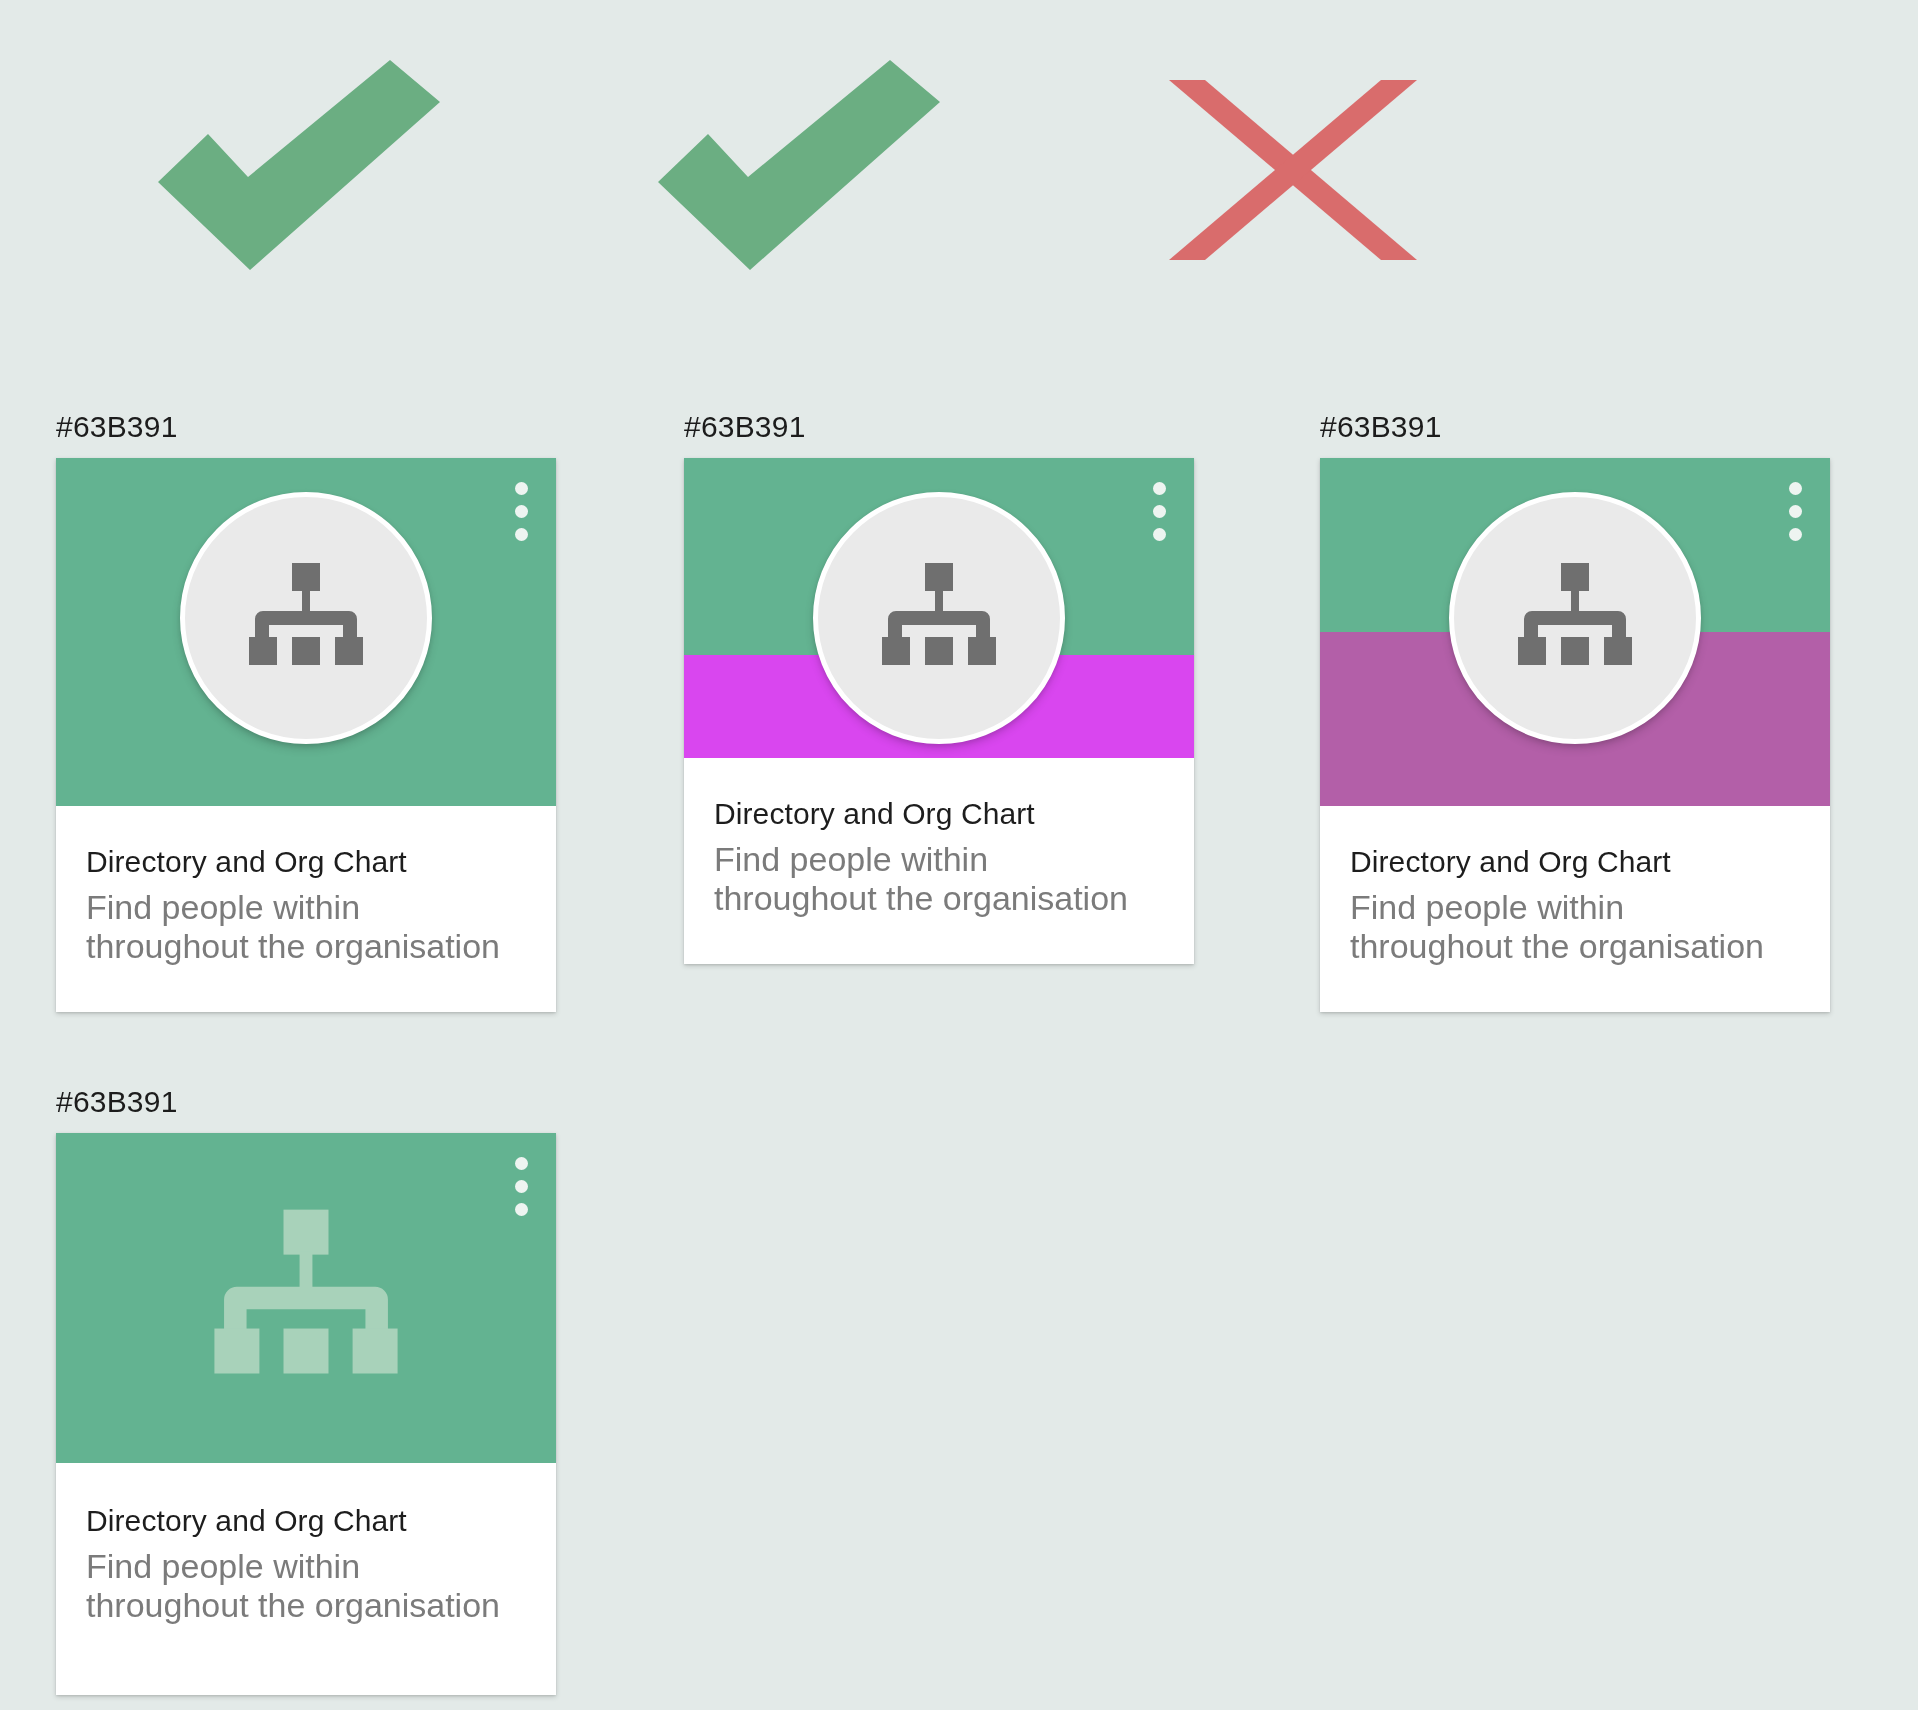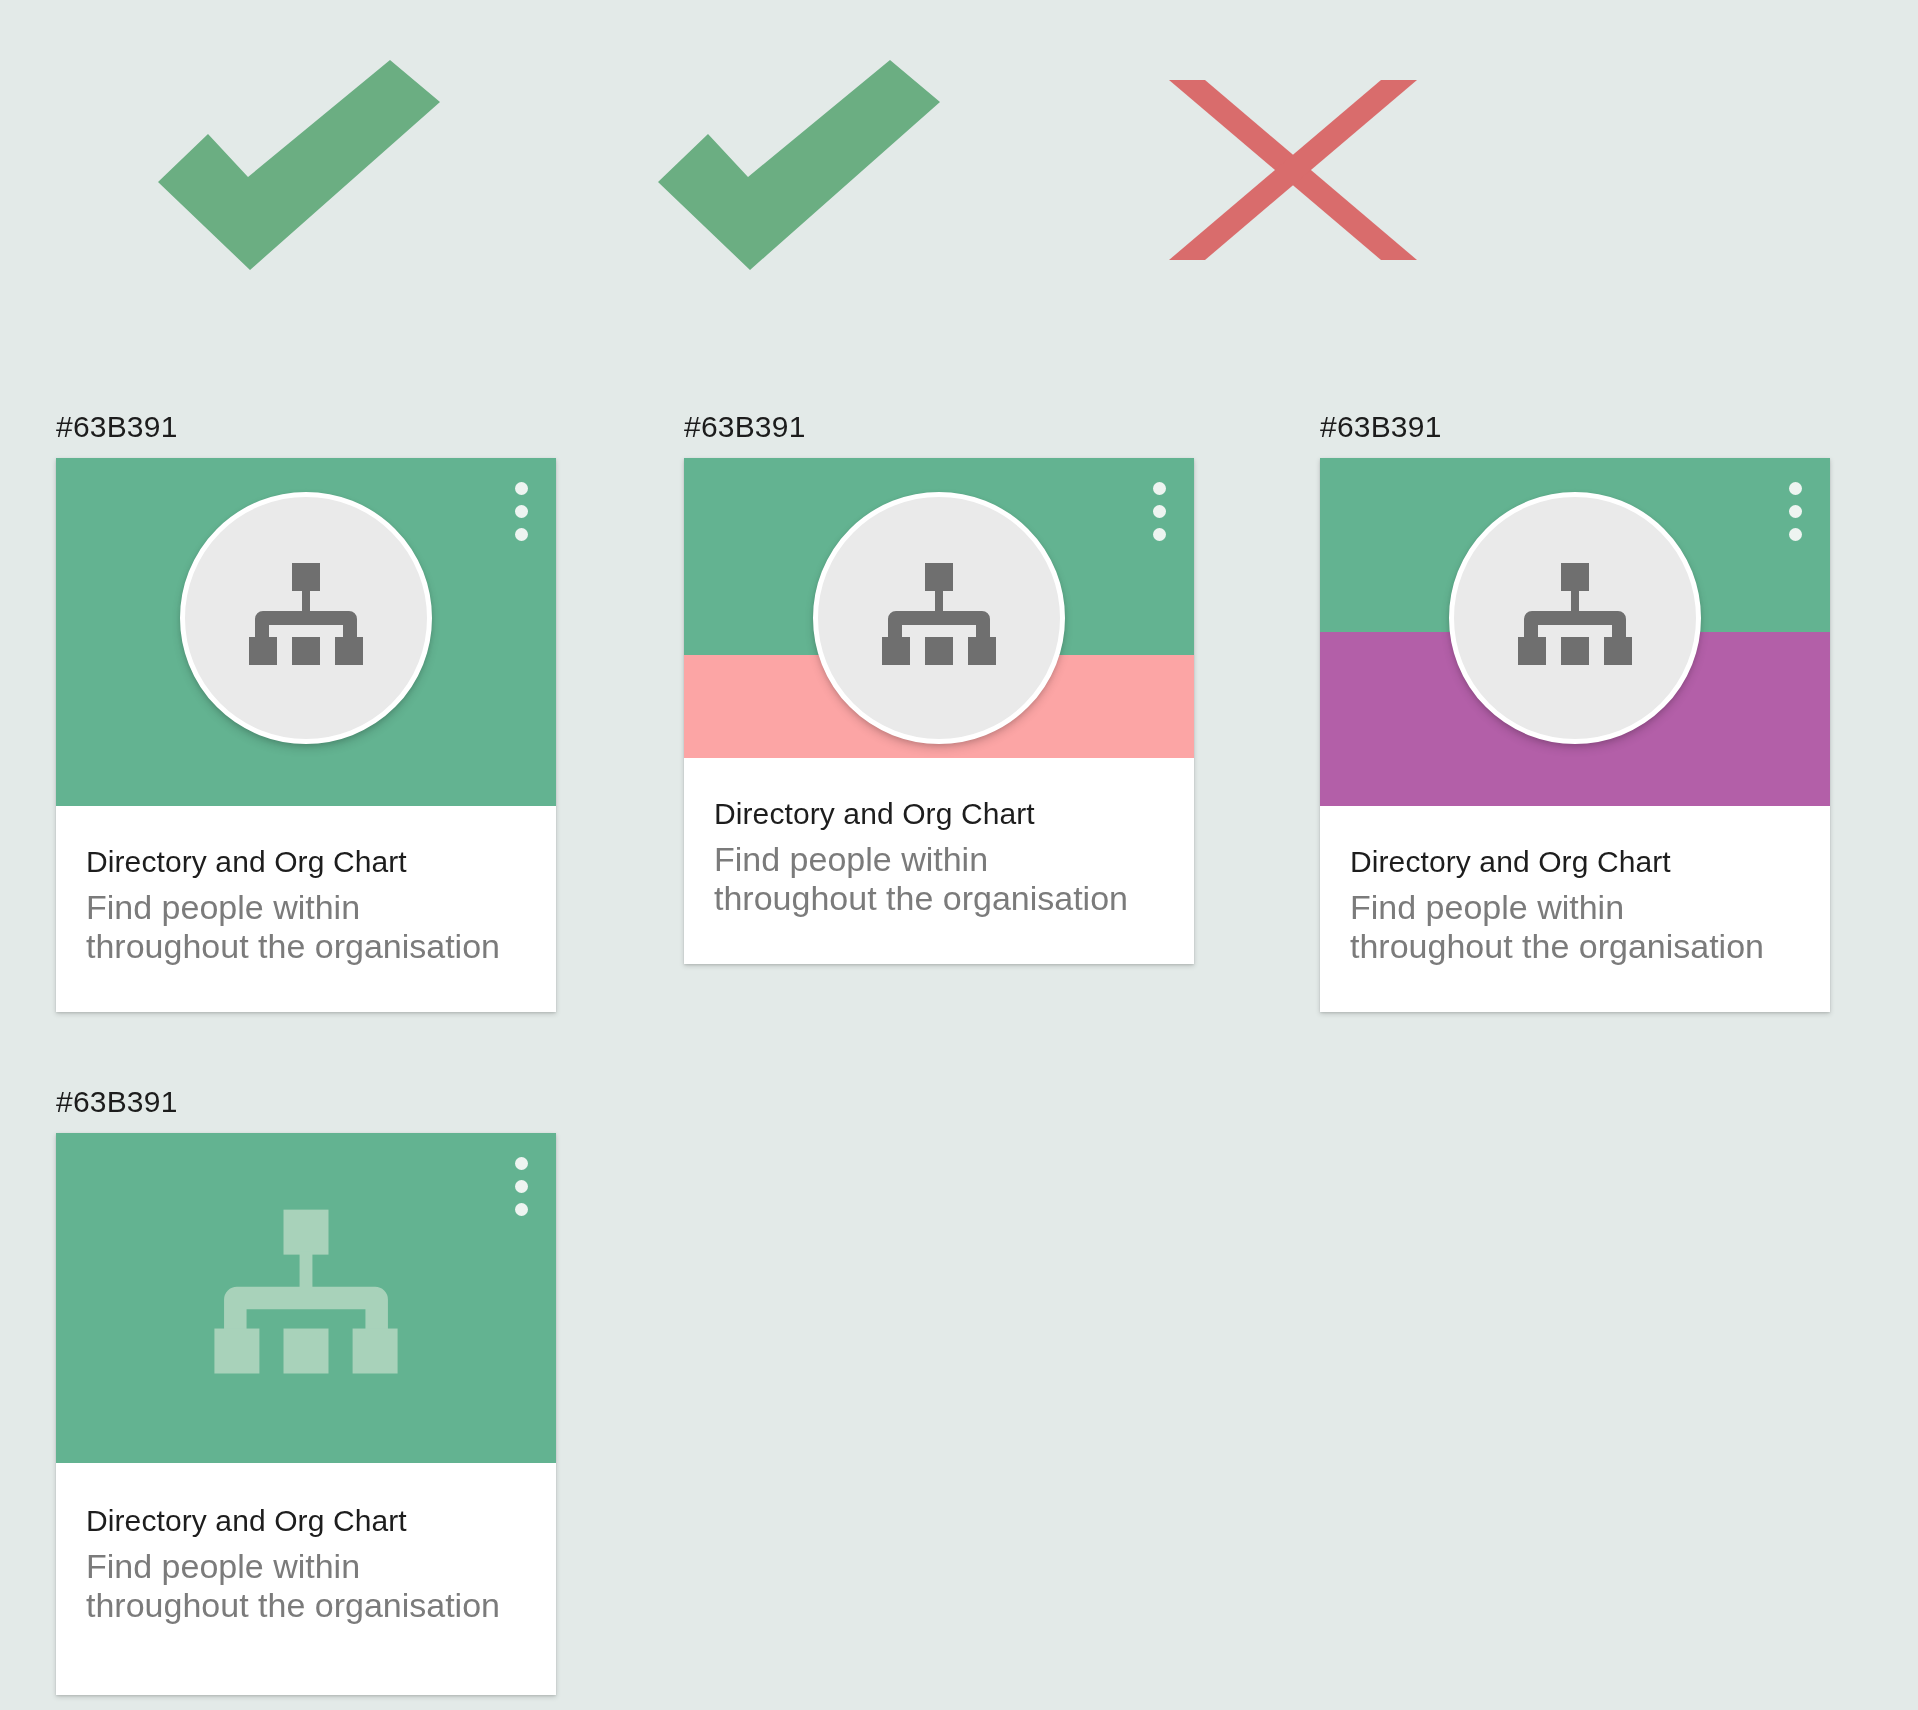--- a/index.html
+++ b/index.html
@@ -45,21 +45,21 @@
     color: #1c1c1c;
     letter-spacing: 0.2px;
     margin-bottom: 14px;
     font-family: "Liberation Sans", sans-serif;
     white-space: nowrap;
   }
 
   .card {
     position: relative;
     width: 500px;
-    background: #fca5a5;
+    background: #d946ef;
     box-shadow: 0 2px 5px rgba(0,0,0,0.16), 0 1px 2px rgba(0,0,0,0.10);
     overflow: hidden;
   }
   .card-wide { width: 510px; }
 
   
   .card-media {
     position: relative;
     width: 100%;
   }

